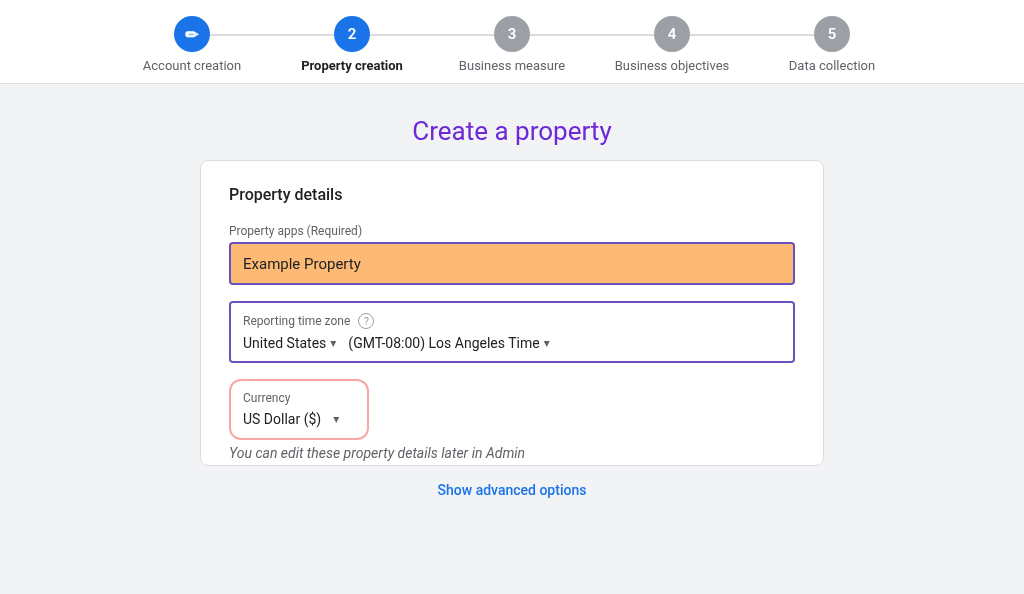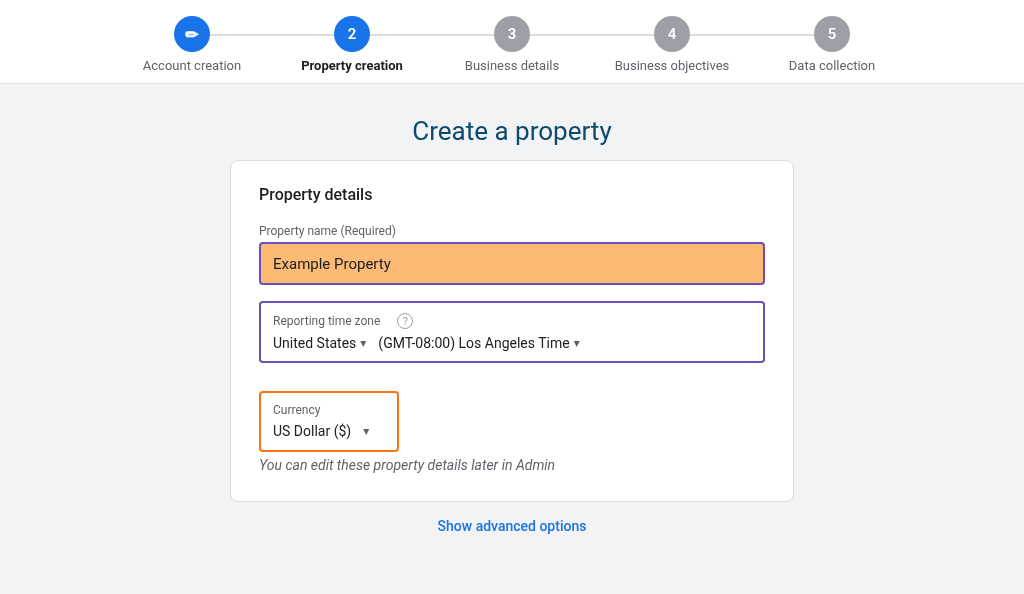--- a/index.html
+++ b/index.html
@@ -83,39 +83,39 @@
       flex: 1;
       display: flex;
       flex-direction: column;
       align-items: center;
       padding: 32px 20px 16px;
       overflow-y: auto;
     }
     .page-title {
       font-size: 26px;
       font-weight: 400;
-      color: #0c4a6e;
+      color: #6d28d9;
       margin-bottom: 14px;
     }
     .page-desc {
       font-size: 14px;
       color: #5f6368;
       text-align: center;
       max-width: 680px;
       line-height: 1.6;
       margin-bottom: 24px;
     }
 
     
     .card {
       background: #fff;
       border-radius: 8px;
       border: 1px solid #dadce0;
-      width: 564px;
-      padding: 24px 28px 28px;
+      width: 624px;
+      padding: 24px 28px 4px;
     }
     .card-title {
       font-size: 16px;
       font-weight: 500;
       color: #202124;
       margin-bottom: 20px;
     }
 
     
     .field-group {
@@ -145,21 +145,21 @@
     
     .timezone-wrap {
       border: 2px solid #6b4fbb;
       border-radius: 4px;
       padding: 10px 12px;
       margin-bottom: 0;
     }
     .timezone-label-row {
       display: flex;
       align-items: center;
-      gap: 17px;
+      gap: 8px;
       margin-bottom: 6px;
     }
     .timezone-label {
       font-size: 12px;
       color: #5f6368;
     }
     .help-icon {
       width: 16px;
       height: 16px;
       border-radius: 50%;
@@ -187,24 +187,23 @@
       font-family: inherit;
       padding: 0;
     }
     .chevron {
       font-size: 12px;
       color: #5f6368;
     }
 
     
     .currency-wrap {
-      border: 2px solid #f97316;
-      border-radius: 4px;
+      border: 2px solid #fca5a5;
+      border-radius: 12px;
       padding: 10px 12px;
-      margin-top: 12px;
       display: inline-block;
       min-width: 140px;
     }
     .currency-label {
       font-size: 12px;
       color: #5f6368;
       margin-bottom: 4px;
     }
     .currency-select-btn {
       display: inline-flex;
@@ -252,21 +251,21 @@
     <div class="step-circle active">
       <span>2</span>
     </div>
     <span class="step-label active">Property creation</span>
   </div>
 
   <div class="step-item">
     <div class="step-circle inactive">
       <span>3</span>
     </div>
-    <span class="step-label">Business details</span>
+    <span class="step-label">Business measure</span>
   </div>
 
   <div class="step-item">
     <div class="step-circle inactive">
       <span>4</span>
     </div>
     <span class="step-label">Business objectives</span>
   </div>
 
   <div class="step-item">
@@ -278,21 +277,21 @@
 </div>
 
 <div class="main-content">
   <h1 class="page-title">Create a property</h1>
 
   <div class="card">
     <div class="card-title">Property details</div>
 
     
     <div class="field-group">
-      <div class="field-label">Property name (Required)</div>
+      <div class="field-label">Property apps (Required)</div>
       <div class="field-input-wrap">
         <input class="field-input" type="text" value="Example Property" style="">
       </div>
     </div>
 
     
     <div class="field-group">
       <div class="timezone-wrap">
         <div class="timezone-label-row">
           <span class="timezone-label">Reporting time zone</span>

